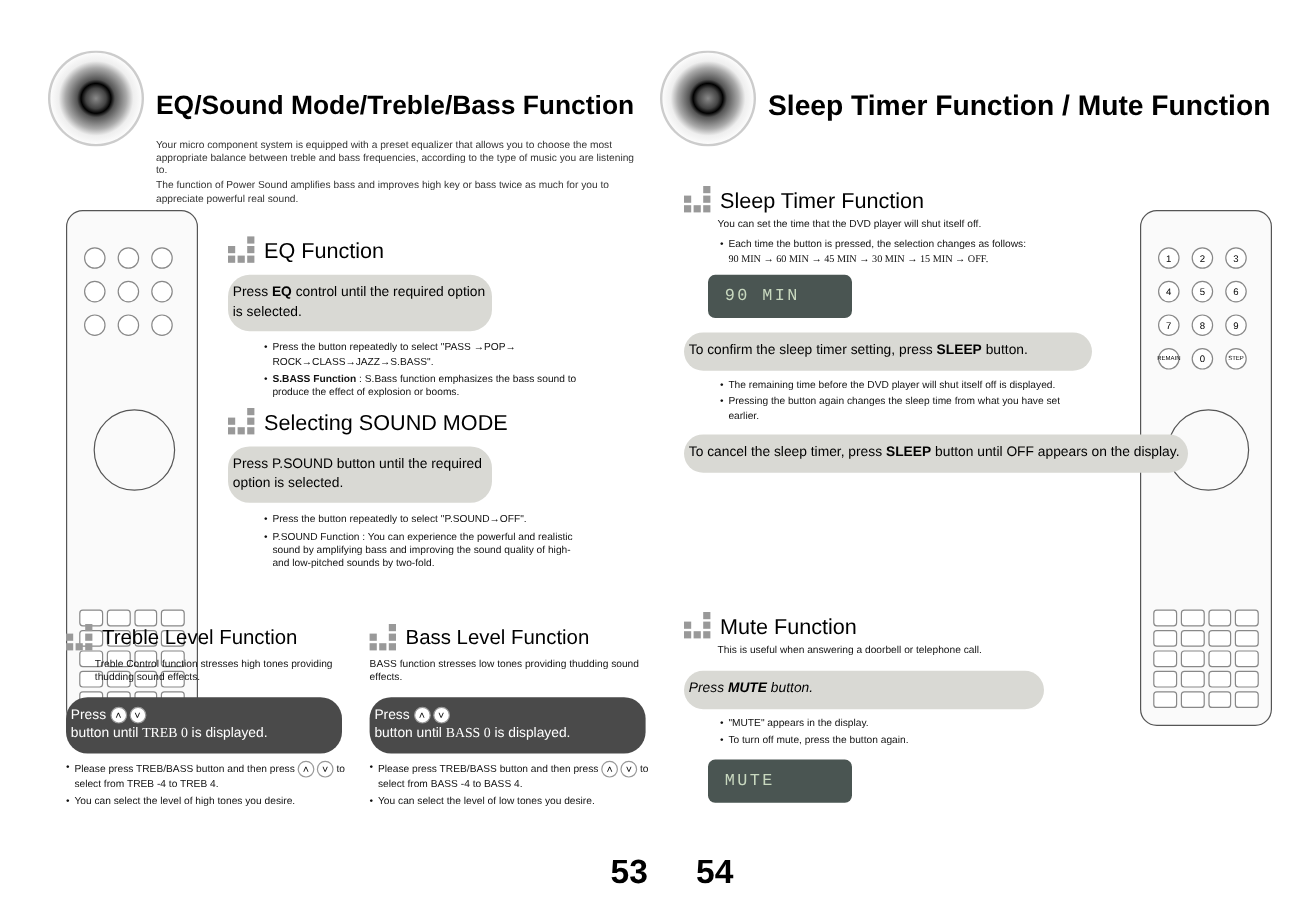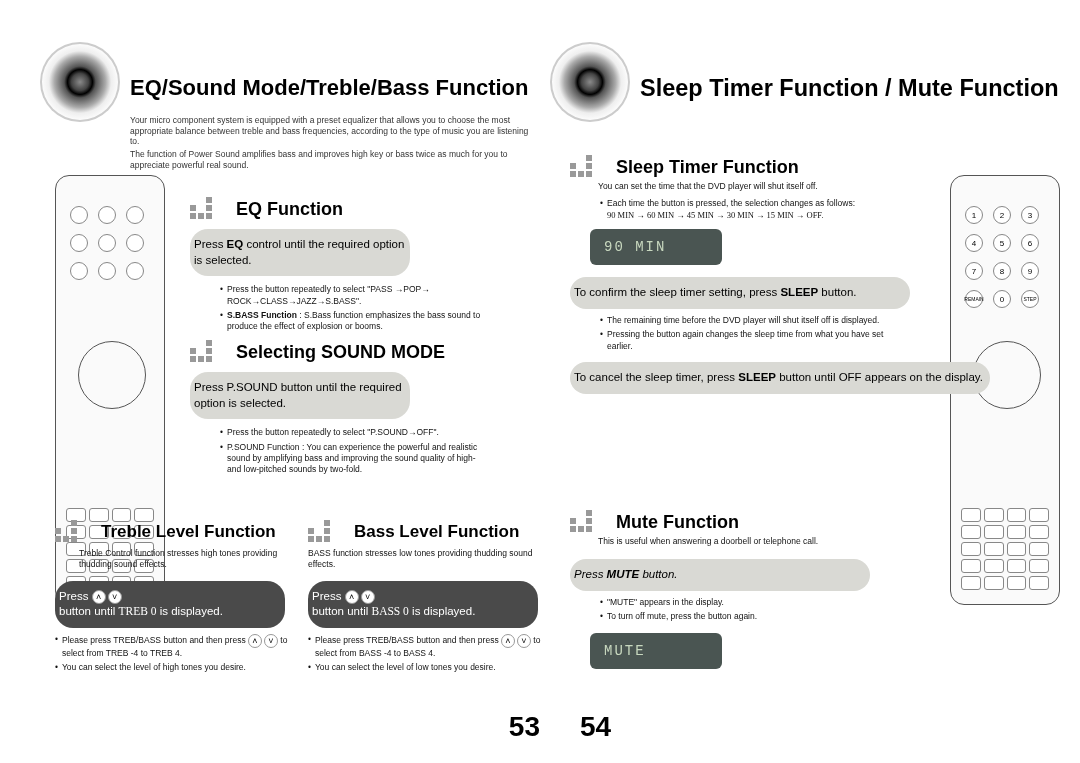--- a/index.html
+++ b/index.html
@@ -50,23 +50,23 @@
     left: 70px;
     width: 410px;
     font-size: 8.5px;
     line-height: 1.25;
     color: #333;
   }
 
   .section-header {
     display: flex;
     align-items: center;
-    gap: 22px;
+    gap: 6px;
     font-size: 18px;
-    font-weight: bold;
+    font-weight: normal;
   }
   .section-header .dots {
     width: 24px; height: 24px;
     display: grid;
     grid-template-columns: repeat(3, 6px);
     grid-template-rows: repeat(3, 6px);
     gap: 2px;
   }
   .section-header .dots span {
     width: 6px; height: 6px;
@@ -138,21 +138,21 @@
   }
 
   .display-lcd {
     background: #4a5552;
     color: #c8d8bf;
     font-family: "Courier New", monospace;
     font-size: 14px;
     letter-spacing: 2px;
     padding: 10px 14px;
     border-radius: 6px;
-    width: 132px;
+    width: 120px;
     text-align: left;
   }
 
   .page-num {
     position: absolute;
     bottom: 20px;
     font-size: 28px;
     font-weight: bold;
   }
   .page-left .page-num { right: 10px; }

